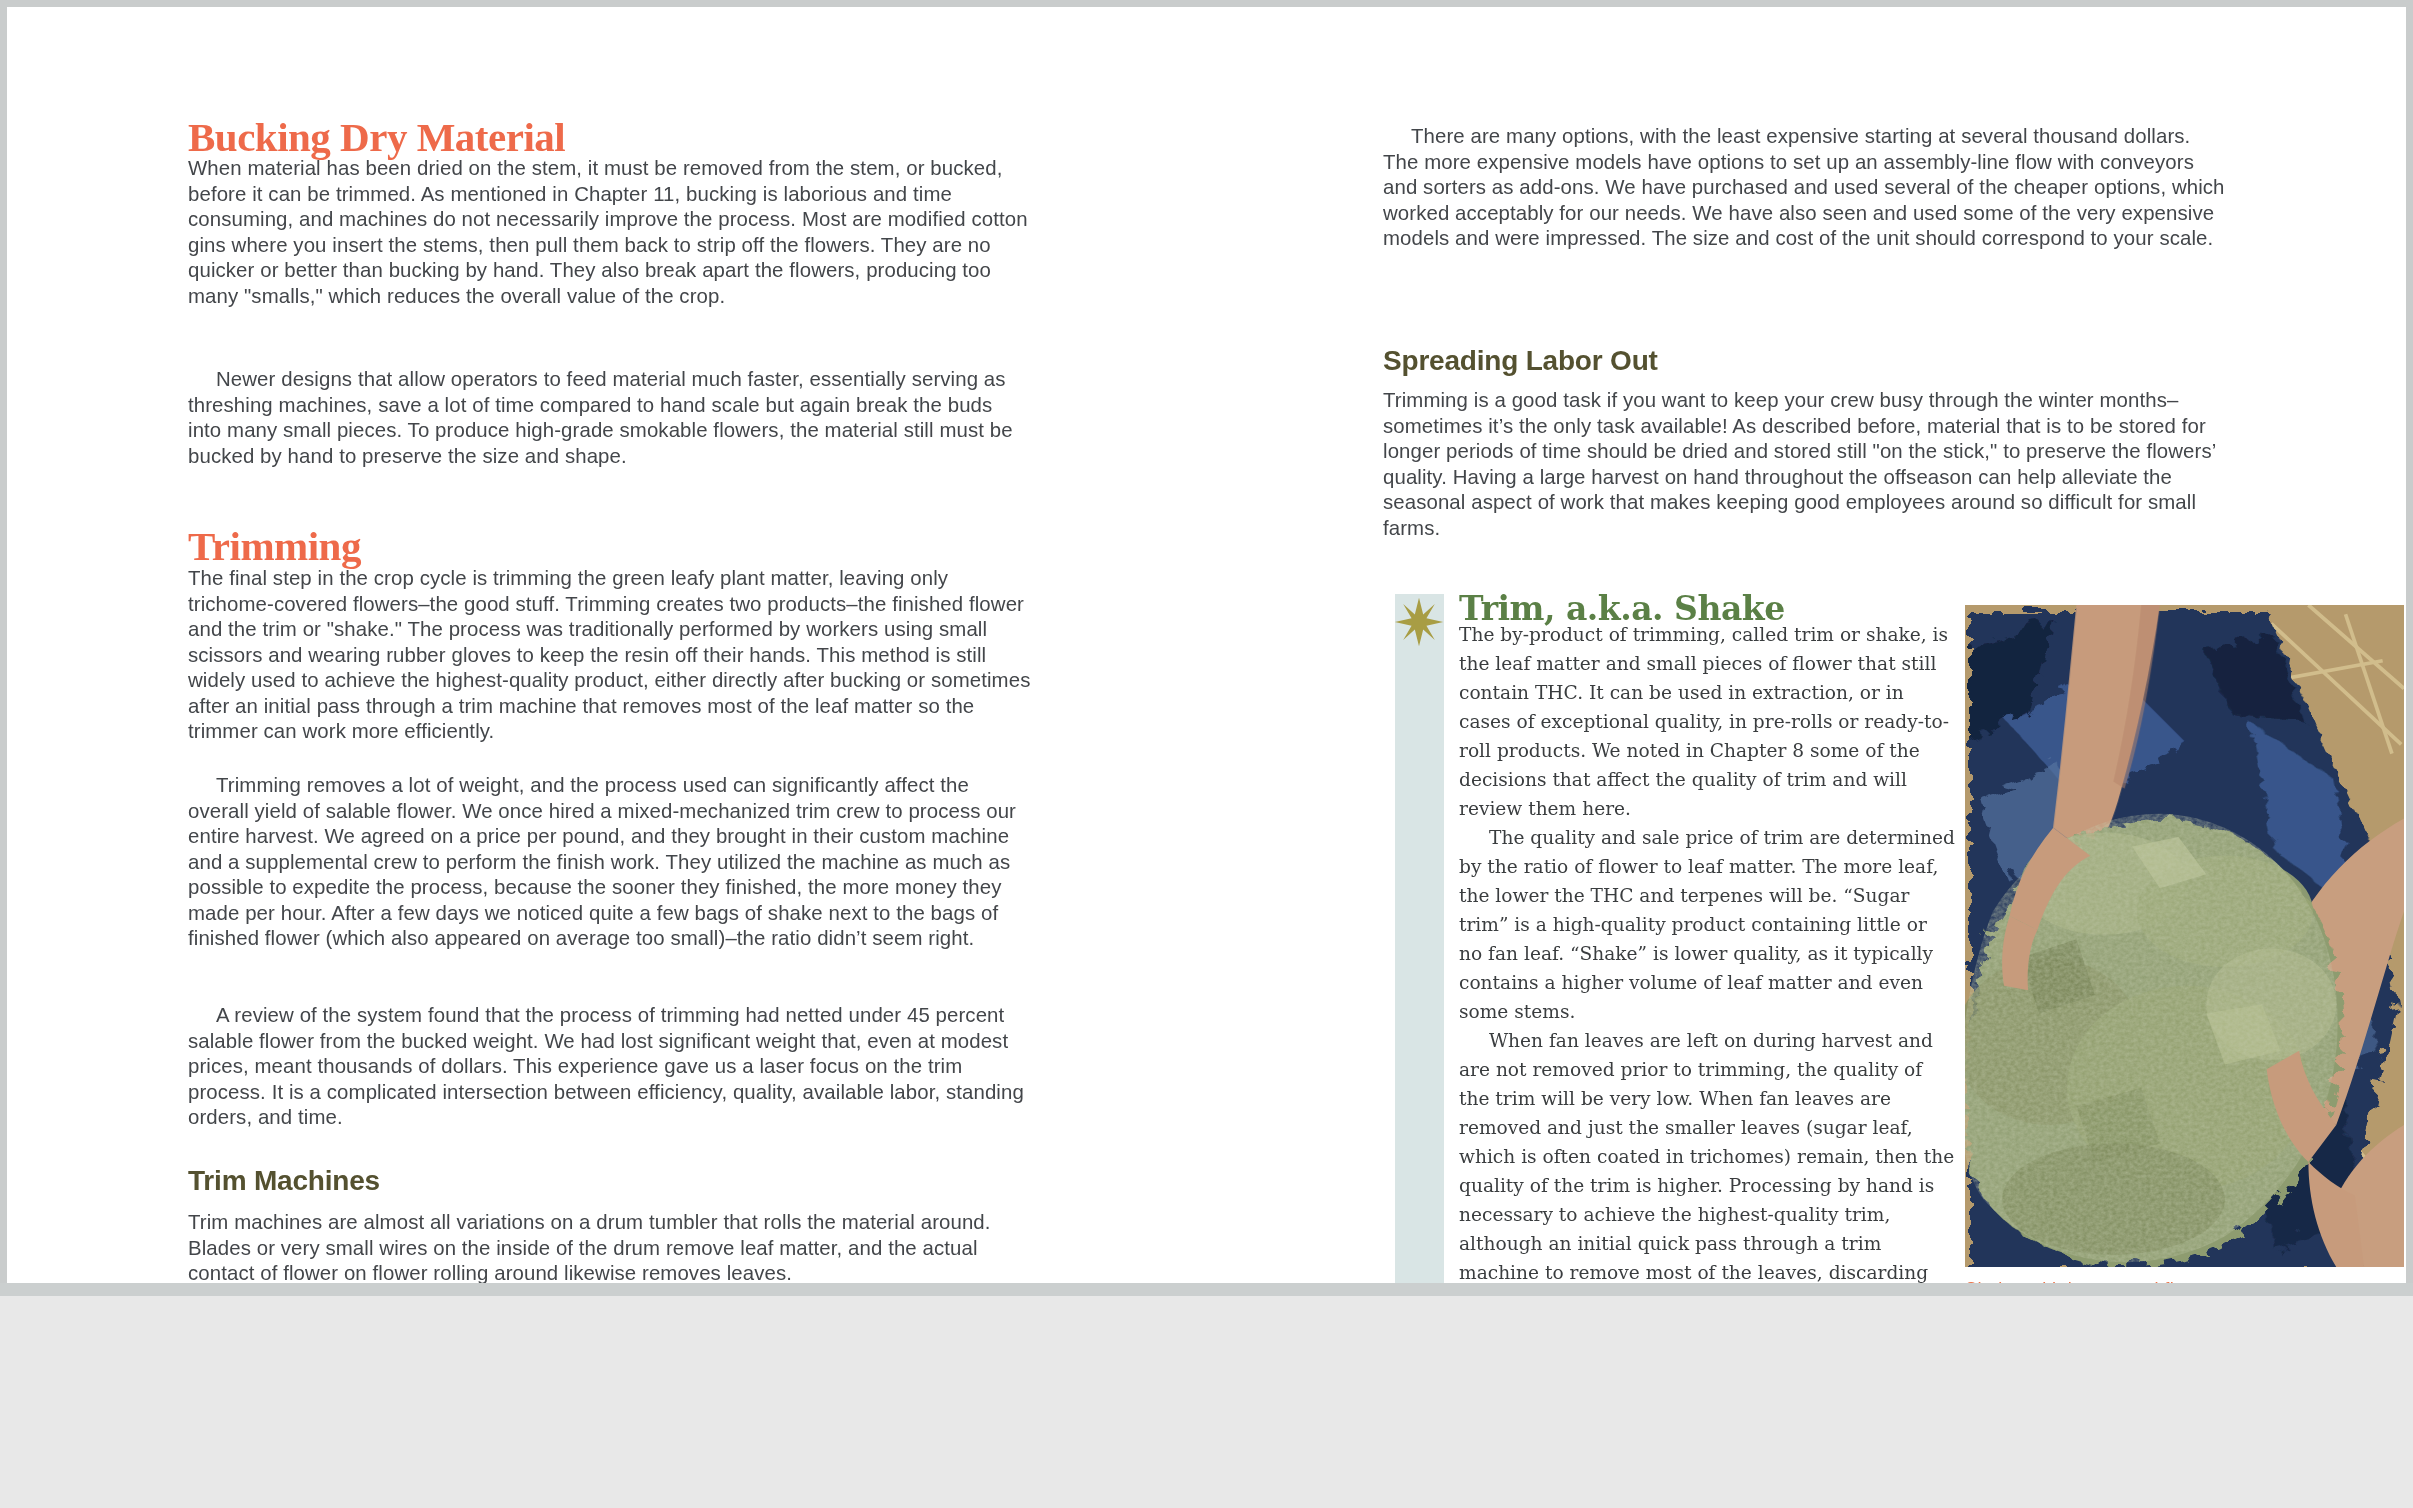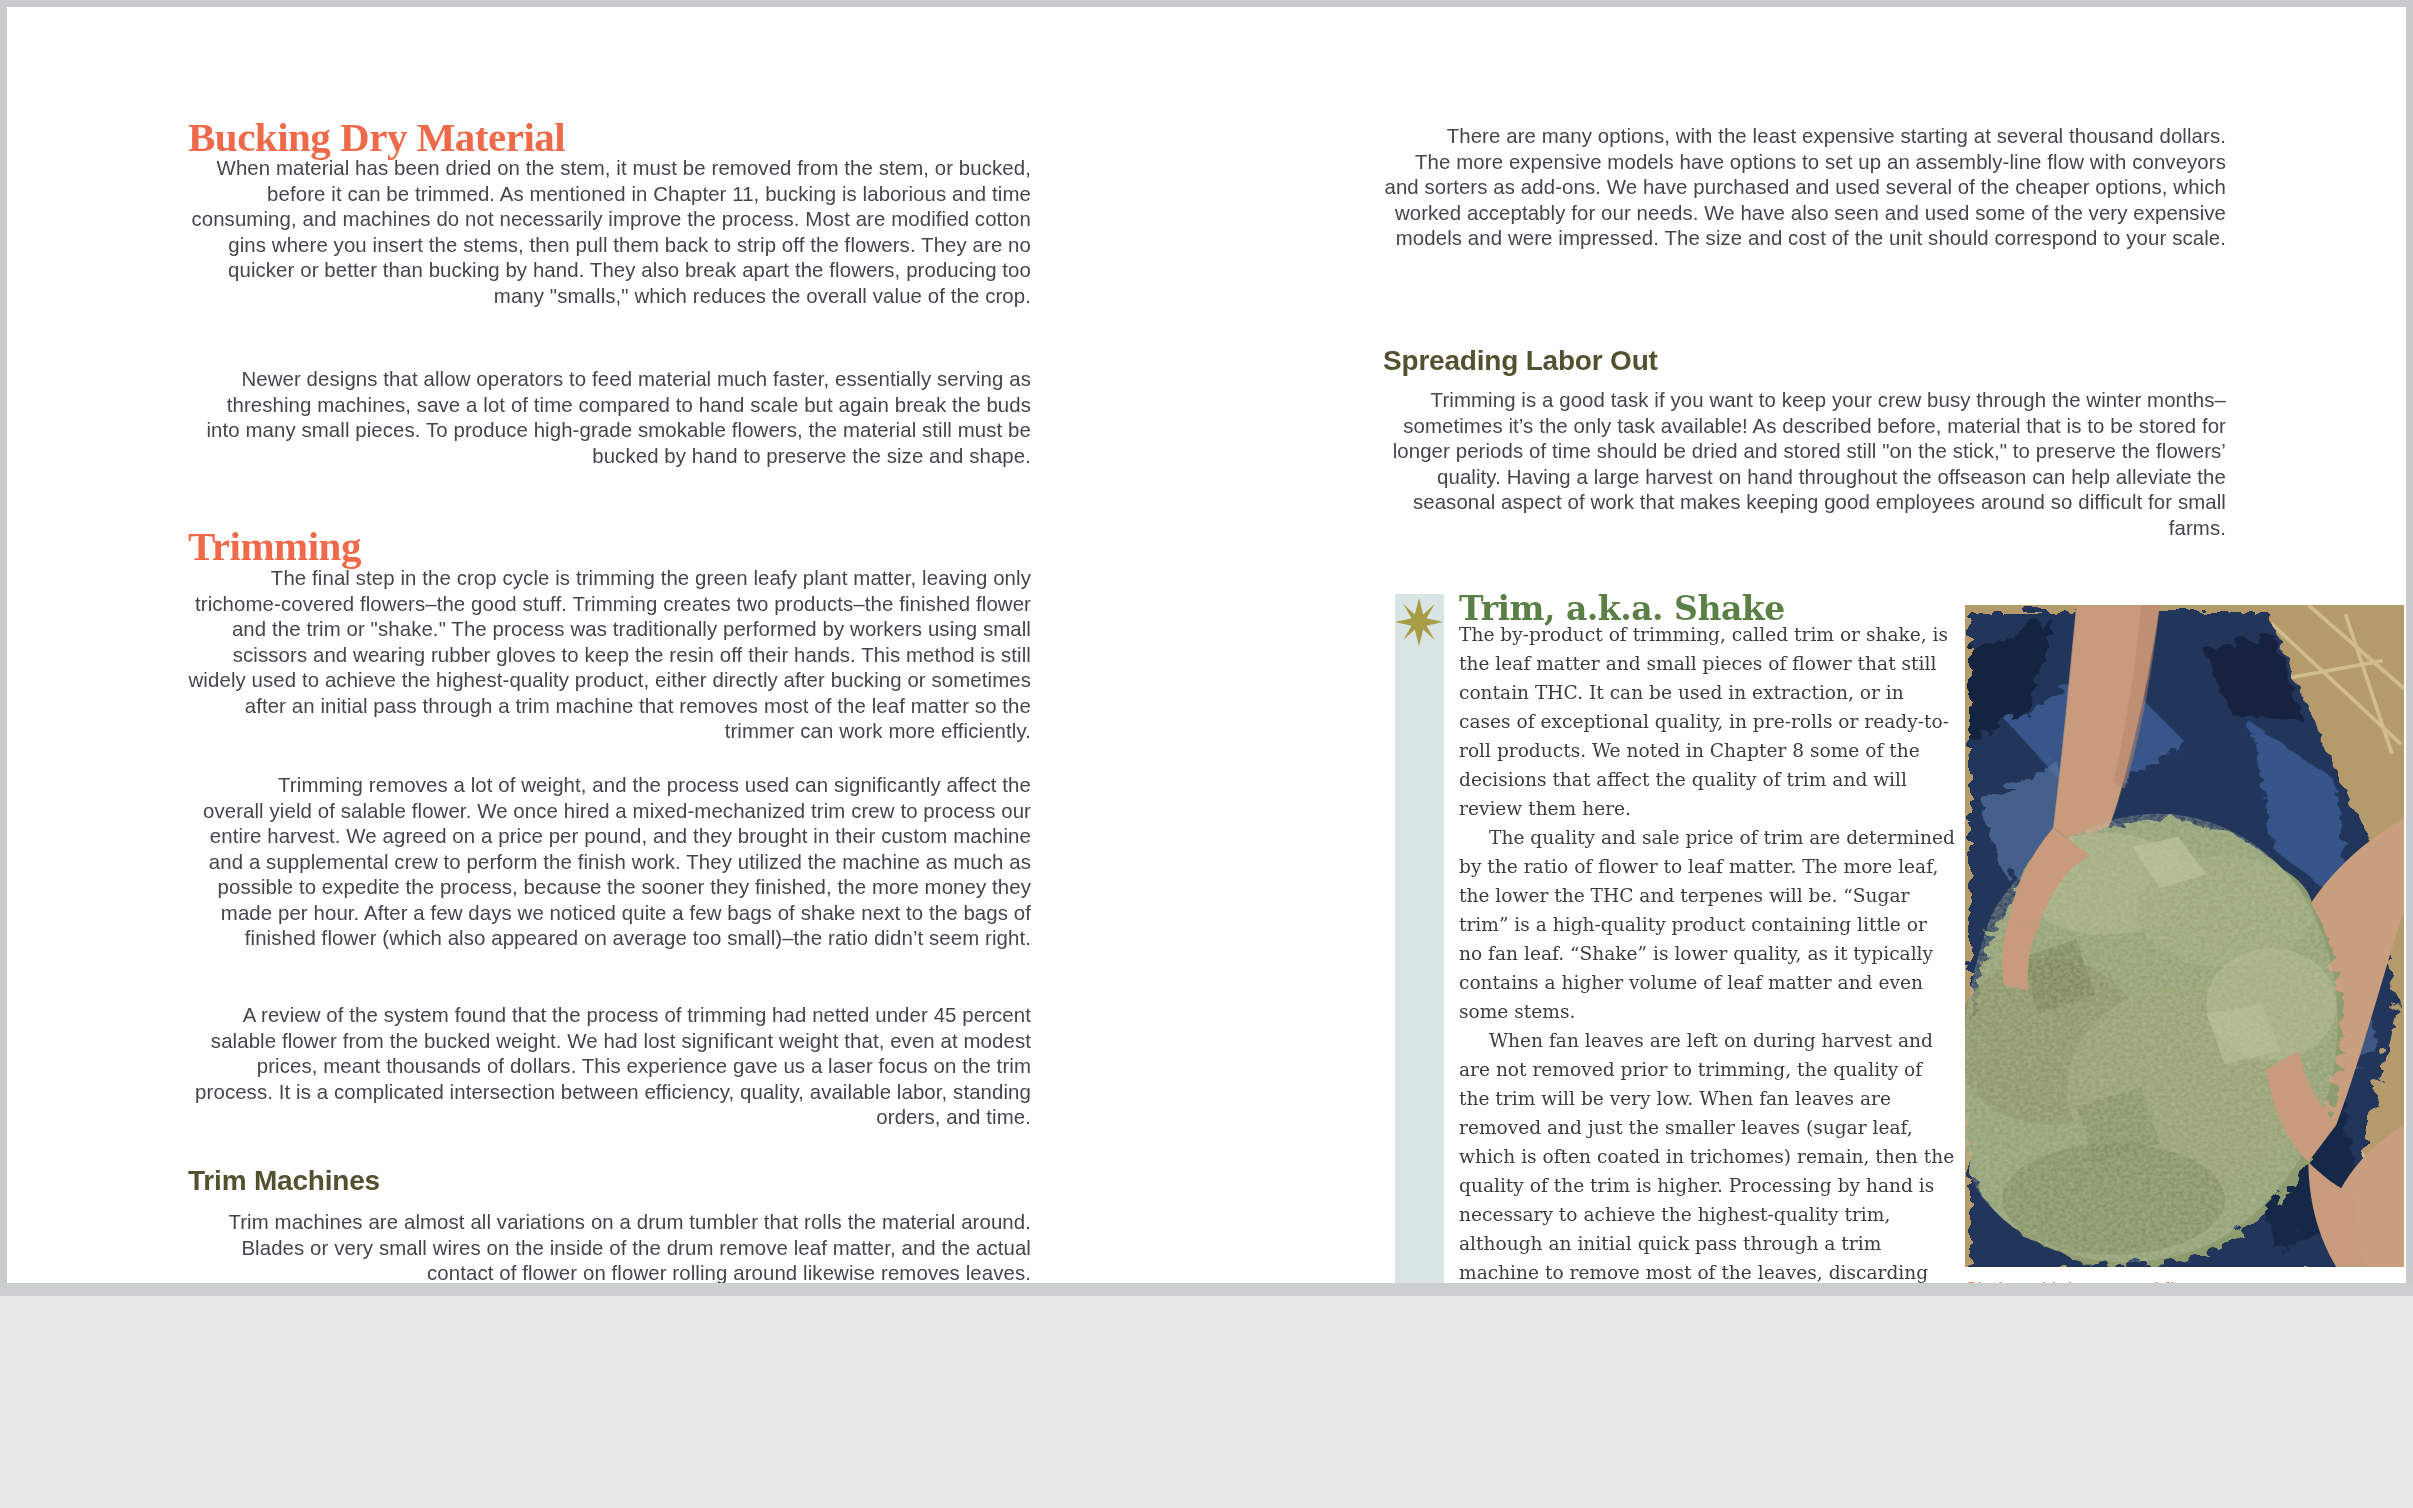--- a/index.html
+++ b/index.html
@@ -10,21 +10,21 @@
   #edge-left{left:0;top:0;width:7.4px;height:1508px;}
   #edge-right{right:0;top:0;width:7.4px;height:1508px;}
   #edge-bottom{left:0;bottom:0;width:2413px;height:13px;background:#cbcfcf;}
 
   .abs{position:absolute;}
   .h-display{font-family:"Liberation Serif",serif;font-weight:700;color:var(--heading-orange);
              font-size:41px;letter-spacing:-0.5px;line-height:1;}
   .h-sub{font-family:"Liberation Sans",sans-serif;font-weight:700;color:var(--heading-olive);
          font-size:28px;line-height:1;letter-spacing:-0.2px;}
   .body-col{width:843px;font-size:20.4px;line-height:25.5px;color:var(--body-text);
-            letter-spacing:0.1px;text-align:right;}
+            letter-spacing:0.1px;}
   .body-col p,.para{margin:0;}
   .ind{text-indent:28px;}
 
   .sidebar-strip{background:var(--sidebar-strip);}
   .sb-title{font-family:"DejaVu Serif",serif;font-weight:700;font-size:33px;line-height:1;
             color:var(--heading-green);letter-spacing:-0.5px;}
   .sb-body{width:496px;font-family:"DejaVu Serif",serif;font-size:18.6px;line-height:29px;
            color:var(--serif-text);}
   .sb-body p{margin:0;}
   .sb-body .ind{text-indent:30px;}

